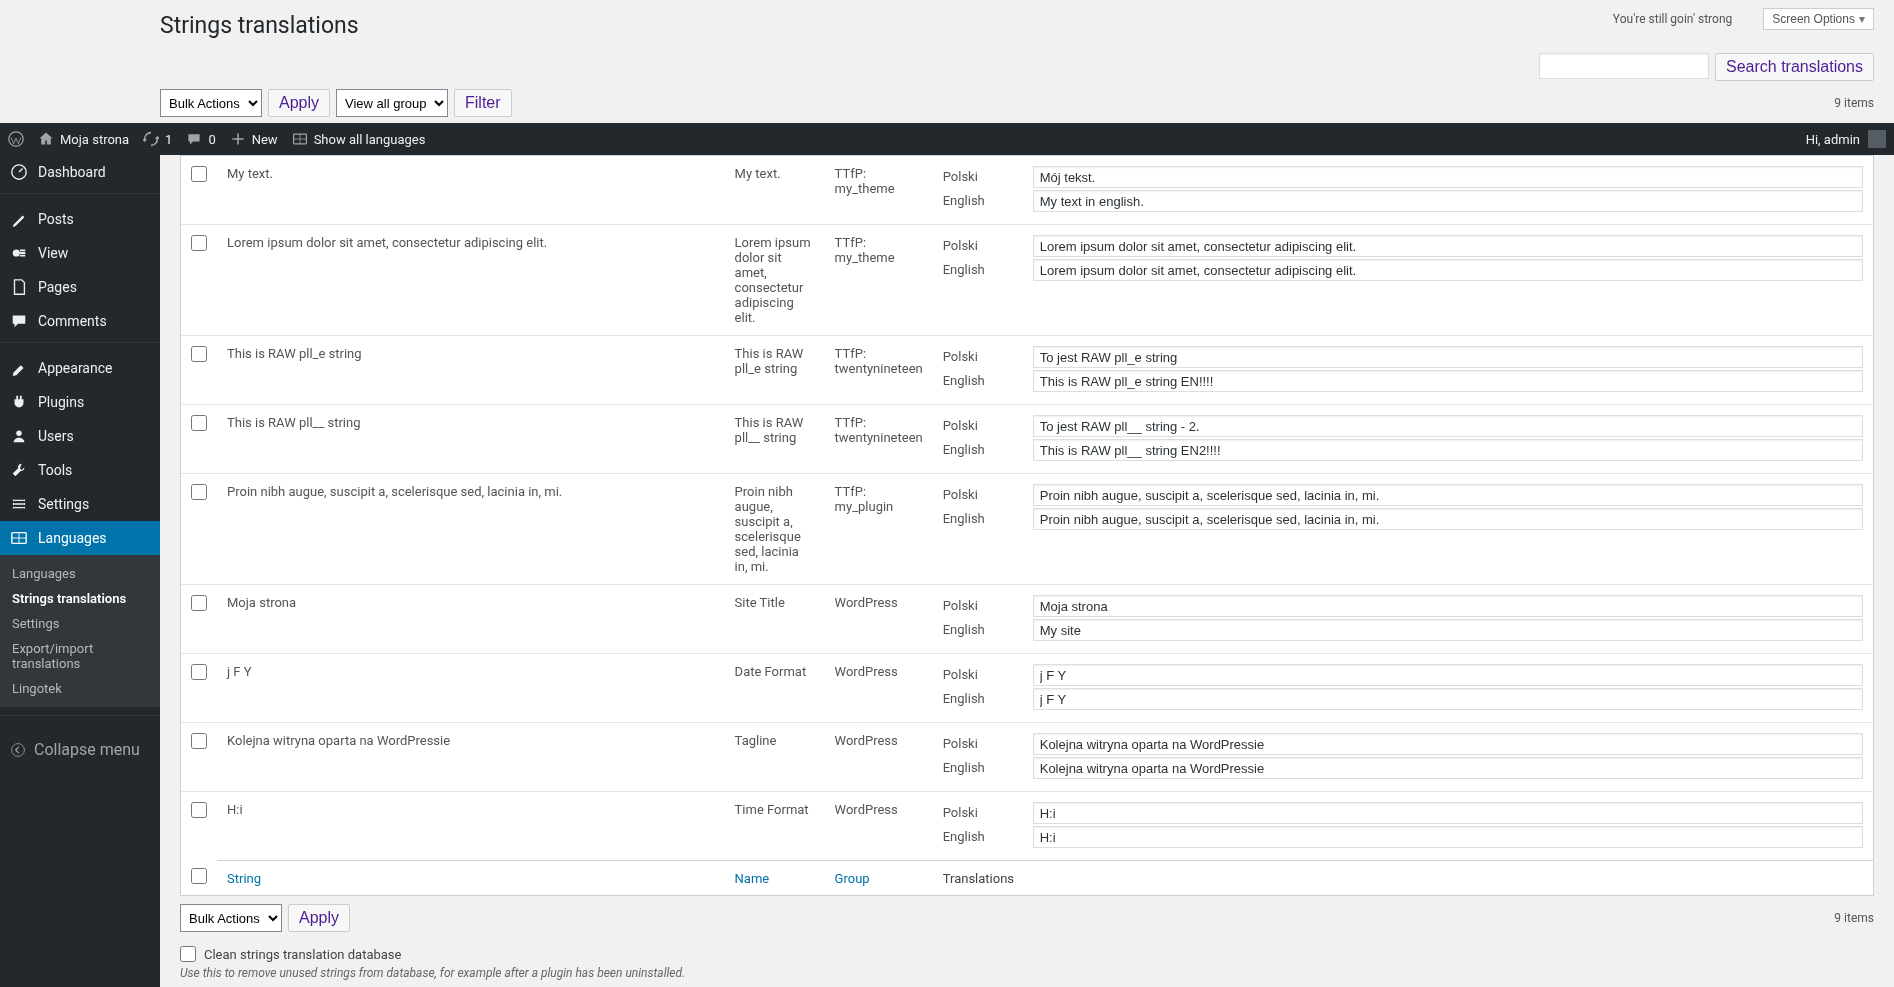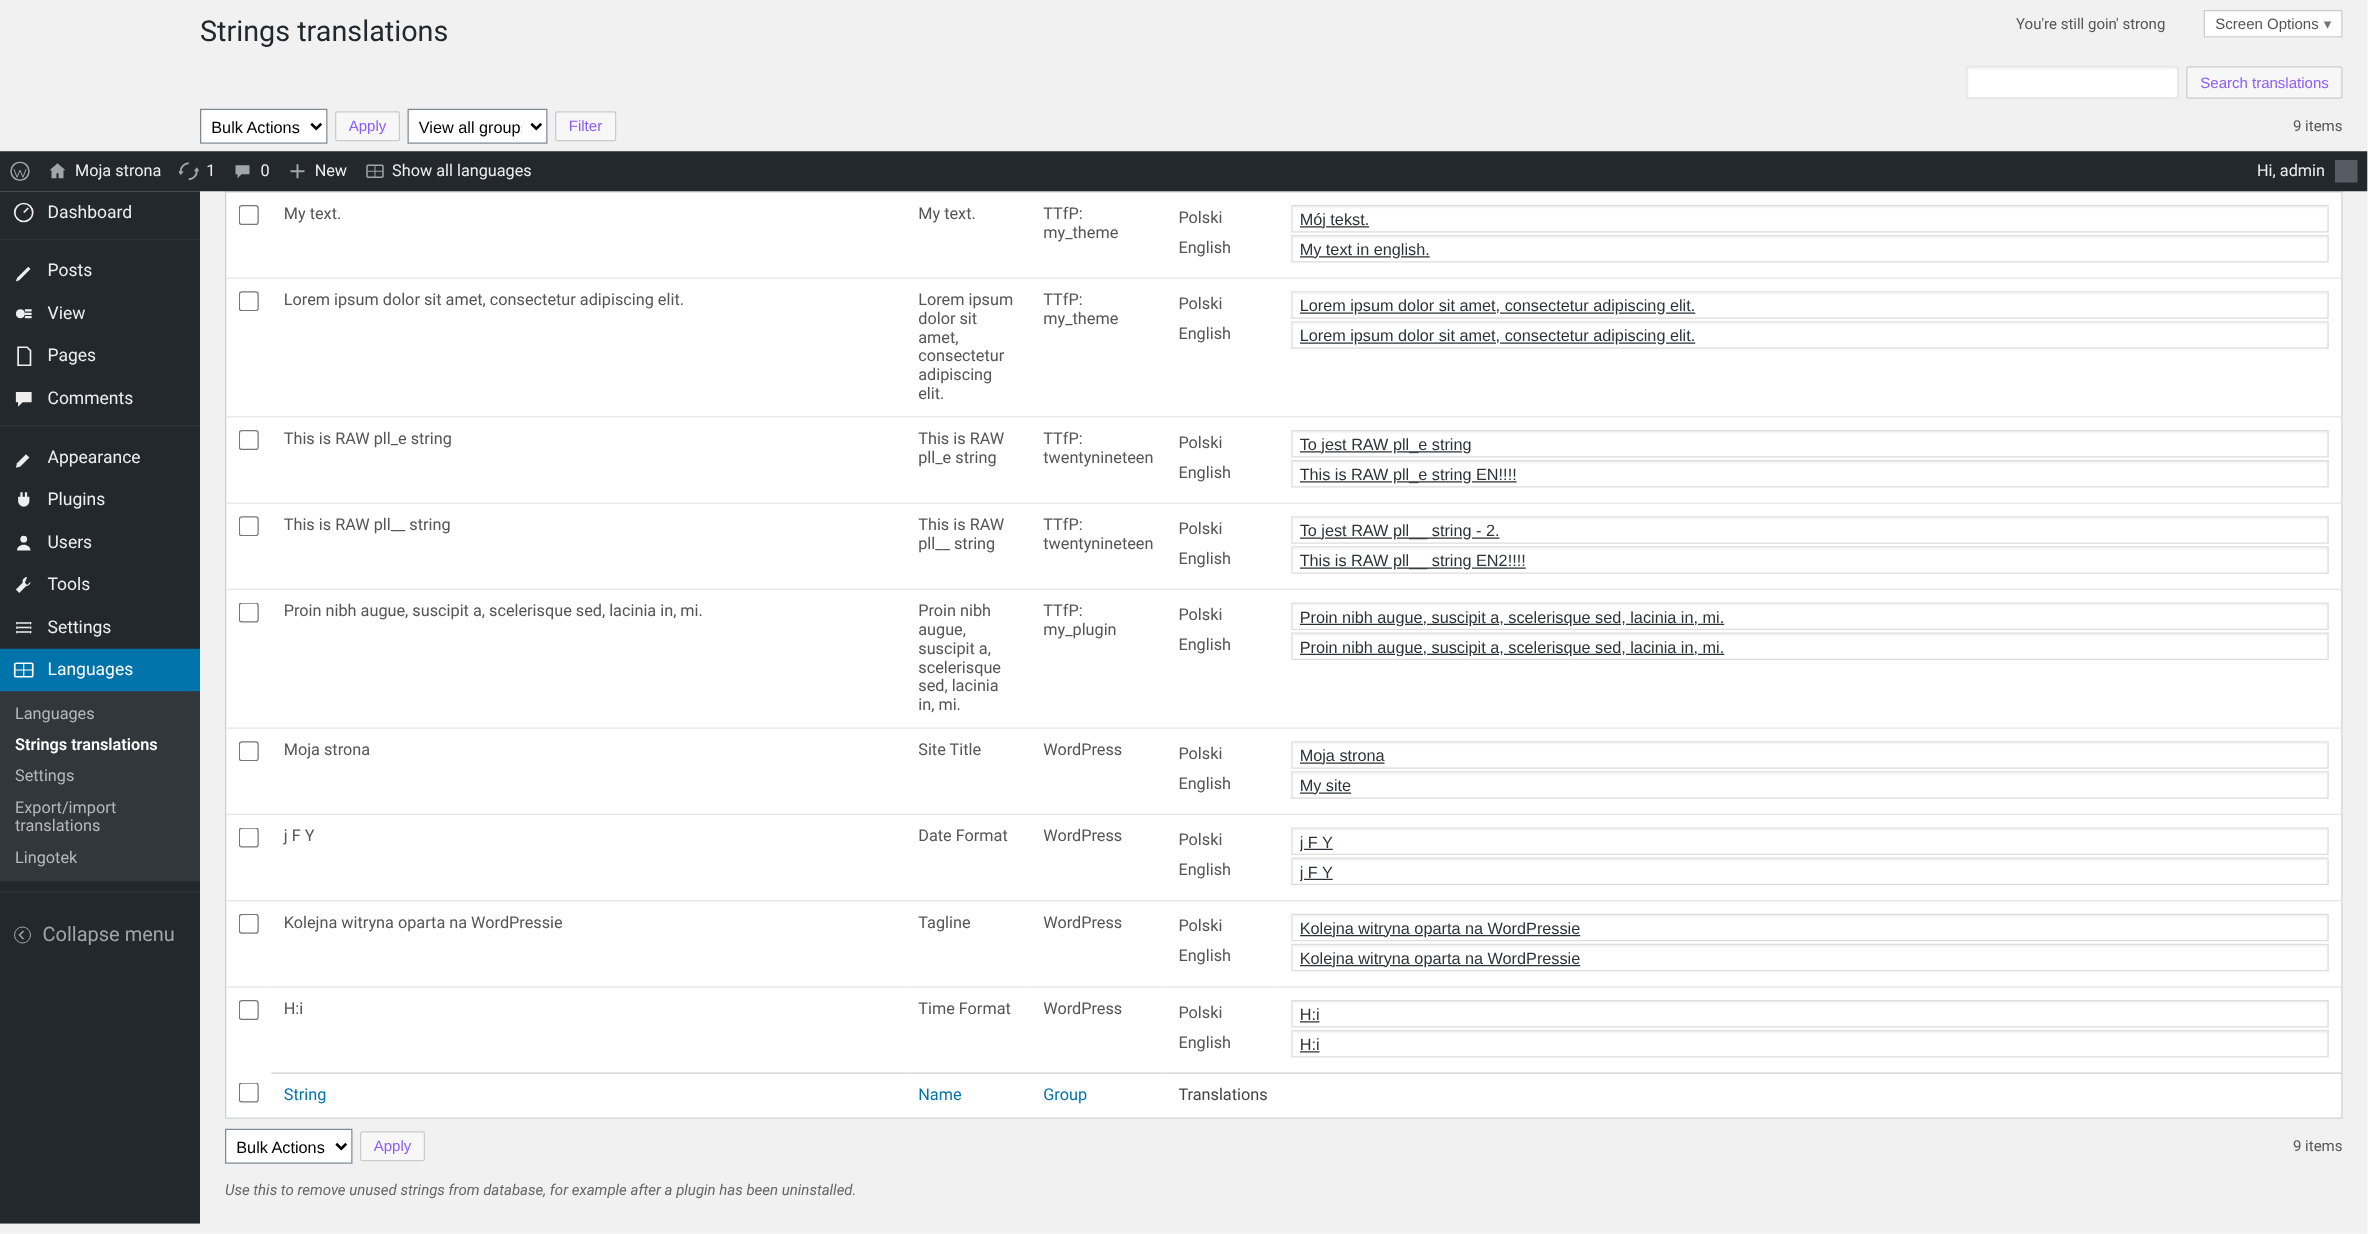--- a/index.html
+++ b/index.html
@@ -10,21 +10,21 @@
 .header-area { padding: 8px 20px 0 160px; }
 .header-top { display: flex; justify-content: space-between; align-items: flex-start; }
 .page-title { font-size: 23px; font-weight: 400; color: #23282d; margin: 4px 0 14px 0; }
 .header-right { display: flex; align-items: center; gap: 25px; }
 .encouragement { font-size: 12px; color: #555; margin-right: 6px; }
 .screen-options-btn { background: #fff; border: 1px solid #ccc; padding: 3px 8px; font-size: 12px; color: #555; cursor: pointer; display: flex; align-items: center; gap: 4px; }
 .screen-options-btn:after { content: "▾"; color: #72777c; }
 
 .search-row { display: flex; justify-content: flex-end; gap: 6px; margin-bottom: 8px; }
 .search-input { width: 170px; height: 26px; border: 1px solid #ddd; box-shadow: inset 0 1px 2px rgba(0,0,0,.07); padding: 0 6px; font-size: 13px; }
-.btn { background: #f7f7f7; border: 1px solid #ccc; color: #8b5cf6; padding: 4px 10px; font-size: 12px; cursor: pointer; border-radius: 2px; }
+.btn { background: #f7f7f7; border: 1px solid #ccc; color: #4c1d95; padding: 4px 10px; font-size: 16px; cursor: pointer; border-radius: 2px; }
 
 .filters-row { display: flex; justify-content: space-between; align-items: center; }
 .filters-left { display: flex; gap: 6px; align-items: center; }
 .wp-select { background: #fff; border: 1px solid #7e8993; padding: 2px 4px; font-size: 13px; height: 28px; }
 .items-count { font-size: 12px; color: #555; }
 
 
 .adminbar { position: relative; height: 32px; background: #23282d; color: #eee; display: flex; align-items: center; padding: 0 8px; font-size: 13px; margin-top: 6px; justify-content: space-between; }
 .adminbar-left { display: flex; align-items: center; gap: 14px; }
 .adminbar-item { display: flex; align-items: center; gap: 6px; color: #eee; cursor: pointer; }
@@ -53,21 +53,21 @@
 table.wp-list td { border-top: 1px solid #e5e5e5; padding: 10px 10px; vertical-align: top; font-size: 13px; color: #555; }
 table.wp-list tr:first-child td { border-top: none; }
 table.wp-list tfoot th, table.wp-list tfoot td { border-top: 1px solid #ccd0d4; padding: 8px 10px; text-align: left; font-weight: 400; }
 .col-check { width: 30px; }
 .col-string { width: 30%; }
 .col-name { width: 100px; }
 .col-group { width: 100px; }
 .col-lang { width: 90px; white-space: nowrap; }
 .col-trans { width: auto; }
 .sortable { color: #0073aa; cursor: pointer; margin-top: 35px; }
-.trans-input { width: 100%; padding: 2px 6px; border: 1px solid #ddd; box-shadow: inset 0 1px 2px rgba(0,0,0,.07); font-size: 13px; line-height: 1.5; height: 22px; margin-bottom: 2px; color: #2c3338; text-decoration: underline; }
+.trans-input { width: 100%; padding: 2px 6px; border: 1px solid #ddd; box-shadow: inset 0 1px 2px rgba(0,0,0,.07); font-size: 13px; line-height: 1.5; height: 22px; margin-bottom: 2px; color: #2c3338; }
 .lang-label { display: block; height: 24px; line-height: 22px; }
 input[type=checkbox] { width: 16px; height: 16px; }
 
 .bottom-actions { display: flex; justify-content: space-between; align-items: center; margin-top: 8px; }
 .clean-block { margin-top: 14px; }
 .clean-label { display: flex; align-items: center; gap: 8px; font-size: 13px; color: #444; }
 .clean-desc { font-style: italic; font-size: 12px; color: #666; margin-top: 4px; }
 </style>
 </head>
 <body>
@@ -347,17 +347,21 @@
 
     <div class="bottom-actions">
       <div class="filters-left">
         <select class="wp-select"><option>Bulk Actions</option></select>
         <button class="btn">Apply</button>
       </div>
       <span class="items-count">9 items</span>
     </div>
 
     <div class="clean-block">
+      <label class="clean-label">
+        <input type="checkbox" style="">
+        <span>Clean strings translation database</span>
+      </label>
       <div class="clean-desc">Use this to remove unused strings from database, for example after a plugin has been uninstalled.</div>
     </div>
 
   </div>
 </div>
 
 </body></html>

